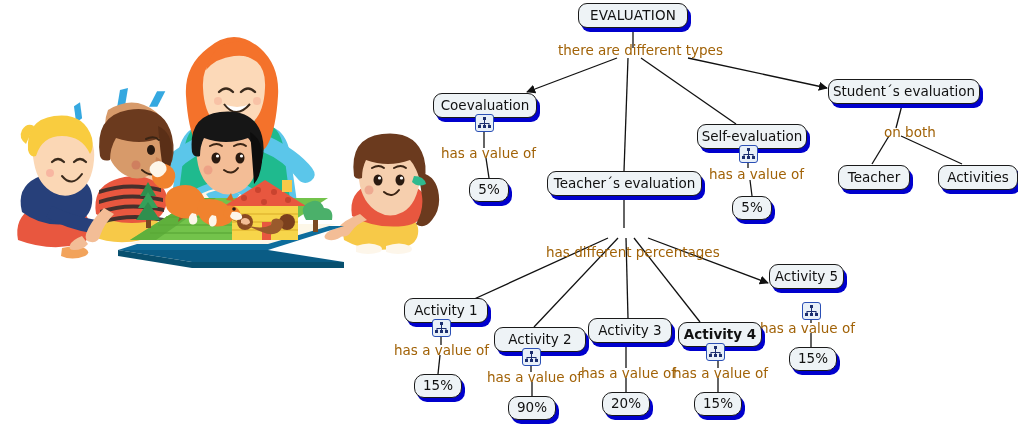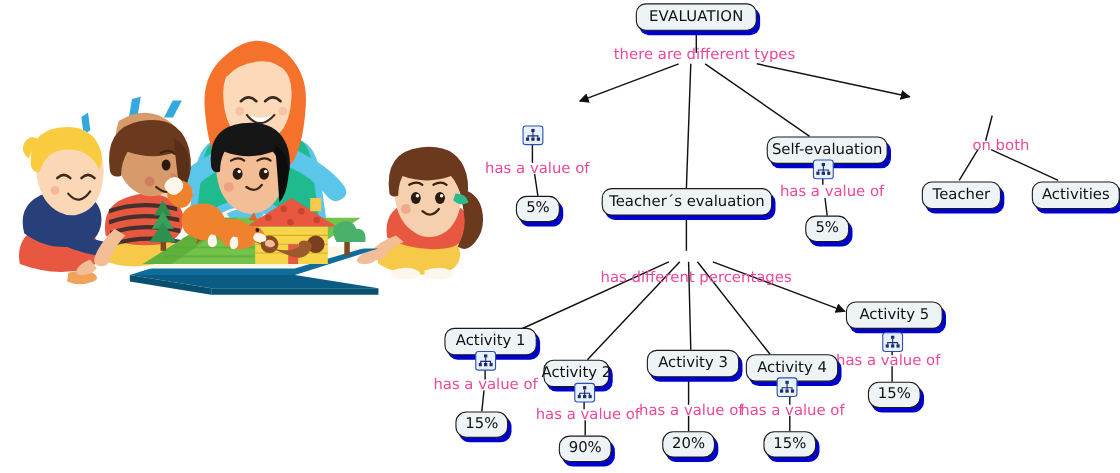--- a/index.html
+++ b/index.html
@@ -29,21 +29,21 @@
     padding:0 21px;
     height:25px;
   }
   .node.root{font-size:13.5px;letter-spacing:.2px;}
   .node.pct{height:24px;border-radius:10px;font-size:13.5px;padding:0 11px;}
 
   
   .linklabel{
     position:absolute;
     font-size:13.5px;
-    color:#ec4899;
+    color:#a16207;
     white-space:nowrap;
     background:transparent;
     line-height:1;
   }
 
   
   .rsrc{
     position:absolute;
     width:19px;height:18px;
     background:#e8f0f8;
@@ -316,20 +316,21 @@
   <div class="linklabel" style="left:709px;top:168px;">has a value of</div>
   <div class="linklabel" style="left:546px;top:225px;margin-top:21px;">has different percentages</div>
   <div class="linklabel" style="left:394px;top:344px;">has a value of</div>
   <div class="linklabel" style="left:487px;top:371px;">has a value of</div>
   <div class="linklabel" style="left:581px;top:367px;">has a value of</div>
   <div class="linklabel" style="left:673px;top:367px;">has a value of</div>
   <div class="linklabel" style="left:760px;top:322px;">has a value of</div>
 
   <div class="node root" style="left:578px;top:3px;width:110px;">EVALUATION</div>
 
+  <div class="node" style="left:433px;top:93px;width:104px;">Coevaluation</div>
   <div class="rsrc" style="left:475px;top:114px;">
     <svg width="13" height="12" viewBox="0 0 13 12">
         <g fill="#1c2e6e">
           <rect x="5" y="0" width="3" height="3"></rect>
           <rect x="0" y="8" width="3" height="3"></rect>
           <rect x="5" y="8" width="3" height="3"></rect>
           <rect x="10" y="8" width="3" height="3"></rect>
           <path d="M6 3 h1 v3 h-1 z M1.5 6 h10 v1 h-10 z M1.5 6 h1 v2 h-1 z M6 6 h1 v2 h-1 z M10.5 6 h1 v2 h-1 z"></path>
         </g>
       </svg>
@@ -343,65 +344,66 @@
         <g fill="#1c2e6e">
           <rect x="5" y="0" width="3" height="3"></rect>
           <rect x="0" y="8" width="3" height="3"></rect>
           <rect x="5" y="8" width="3" height="3"></rect>
           <rect x="10" y="8" width="3" height="3"></rect>
           <path d="M6 3 h1 v3 h-1 z M1.5 6 h10 v1 h-10 z M1.5 6 h1 v2 h-1 z M6 6 h1 v2 h-1 z M10.5 6 h1 v2 h-1 z"></path>
         </g>
       </svg>
   </div>
 
+  <div class="node" style="left:828px;top:79px;width:152px;">Student´s evaluation</div>
   <div class="node" style="left:938px;top:165px;width:80px;">Activities</div>
   <div class="node" style="left:838px;top:165px;width:72px;">Teacher</div>
 
   <div class="node" style="left:404px;top:298px;width:84px;">Activity 1</div>
   <div class="rsrc" style="left:432px;top:319px;">
     <svg width="13" height="12" viewBox="0 0 13 12">
         <g fill="#1c2e6e">
           <rect x="5" y="0" width="3" height="3"></rect>
           <rect x="0" y="8" width="3" height="3"></rect>
           <rect x="5" y="8" width="3" height="3"></rect>
           <rect x="10" y="8" width="3" height="3"></rect>
           <path d="M6 3 h1 v3 h-1 z M1.5 6 h10 v1 h-10 z M1.5 6 h1 v2 h-1 z M6 6 h1 v2 h-1 z M10.5 6 h1 v2 h-1 z"></path>
         </g>
       </svg>
   </div>
 
-  <div class="node" style="left:494px;top:327px;width:60px;">Activity 2</div>
+  <div class="node" style="left:494px;top:327px;width:92px;">Activity 2</div>
   <div class="rsrc" style="left:522px;top:348px;">
     <svg width="13" height="12" viewBox="0 0 13 12">
         <g fill="#1c2e6e">
           <rect x="5" y="0" width="3" height="3"></rect>
           <rect x="0" y="8" width="3" height="3"></rect>
           <rect x="5" y="8" width="3" height="3"></rect>
           <rect x="10" y="8" width="3" height="3"></rect>
           <path d="M6 3 h1 v3 h-1 z M1.5 6 h10 v1 h-10 z M1.5 6 h1 v2 h-1 z M6 6 h1 v2 h-1 z M10.5 6 h1 v2 h-1 z"></path>
         </g>
       </svg>
   </div>
 
   <div class="node" style="left:588px;top:318px;width:84px;">Activity 3</div>
 
-  <div class="node" style="left:678px;top:322px;width:84px;">Activity 4</div>
+  <div class="node" style="left:678px;top:322px;width:84px;font-weight:bold;">Activity 4</div>
   <div class="rsrc" style="left:706px;top:343px;">
     <svg width="13" height="12" viewBox="0 0 13 12">
         <g fill="#1c2e6e">
           <rect x="5" y="0" width="3" height="3"></rect>
           <rect x="0" y="8" width="3" height="3"></rect>
           <rect x="5" y="8" width="3" height="3"></rect>
           <rect x="10" y="8" width="3" height="3"></rect>
           <path d="M6 3 h1 v3 h-1 z M1.5 6 h10 v1 h-10 z M1.5 6 h1 v2 h-1 z M6 6 h1 v2 h-1 z M10.5 6 h1 v2 h-1 z"></path>
         </g>
       </svg>
   </div>
 
-  <div class="node" style="left:769px;top:264px;width:88px;margin-top:10px;">Activity 5</div>
+  <div class="node" style="left:769px;top:264px;width:75px;">Activity 5</div>
   <div class="rsrc" style="left:802px;top:302px;">
     <svg width="13" height="12" viewBox="0 0 13 12">
         <g fill="#1c2e6e">
           <rect x="5" y="0" width="3" height="3"></rect>
           <rect x="0" y="8" width="3" height="3"></rect>
           <rect x="5" y="8" width="3" height="3"></rect>
           <rect x="10" y="8" width="3" height="3"></rect>
           <path d="M6 3 h1 v3 h-1 z M1.5 6 h10 v1 h-10 z M1.5 6 h1 v2 h-1 z M6 6 h1 v2 h-1 z M10.5 6 h1 v2 h-1 z"></path>
         </g>
       </svg>

